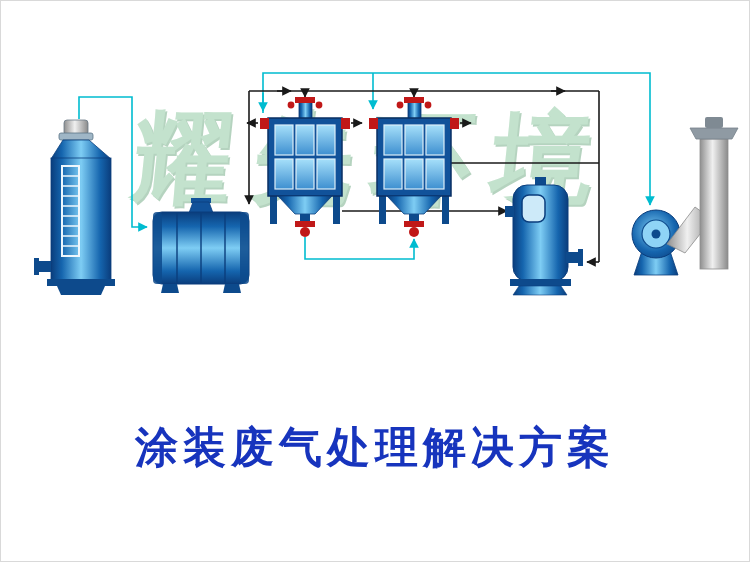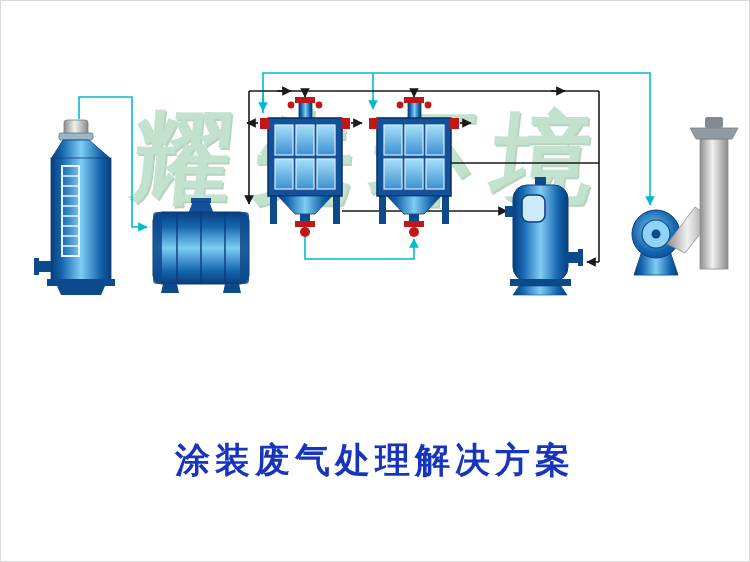--- a/index.html
+++ b/index.html
@@ -13,22 +13,22 @@
     font-family:"DejaVu Serif", serif;
     font-size:100px; font-weight:bold; letter-spacing:20px; line-height:1.1;
     color:#c3e2cd;
     text-shadow:2px 2px 0 rgba(132,181,148,0.6), -1px -1px 0 rgba(255,255,255,0.8);
     transform:skewX(-6deg);
     white-space:nowrap; pointer-events:none; user-select:none; z-index:1;
   }
   .title {
     position:absolute; left:0; right:0; top:418px; text-align:center;
     font-family:"DejaVu Serif", serif;
-    font-size:35px; font-weight:bold; letter-spacing:5px;
-    color:#1734bd; z-index:3; white-space:nowrap;margin-top:18px;
+    font-size:43px; font-weight:bold; letter-spacing:5px;
+    color:#1734bd; z-index:3; white-space:nowrap;
   }
   svg.diagram { position:absolute; left:0; top:0; z-index:2; }
 </style>
 </head>
 <body>
 
 <div class="canvas">
 
   <div class="watermark">耀先环境</div>
 

